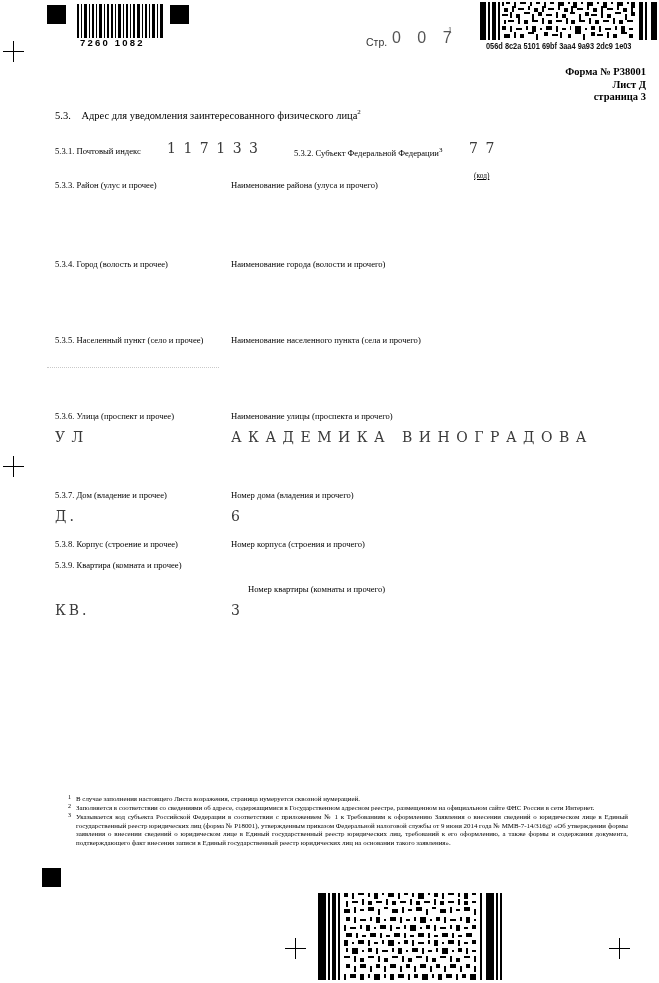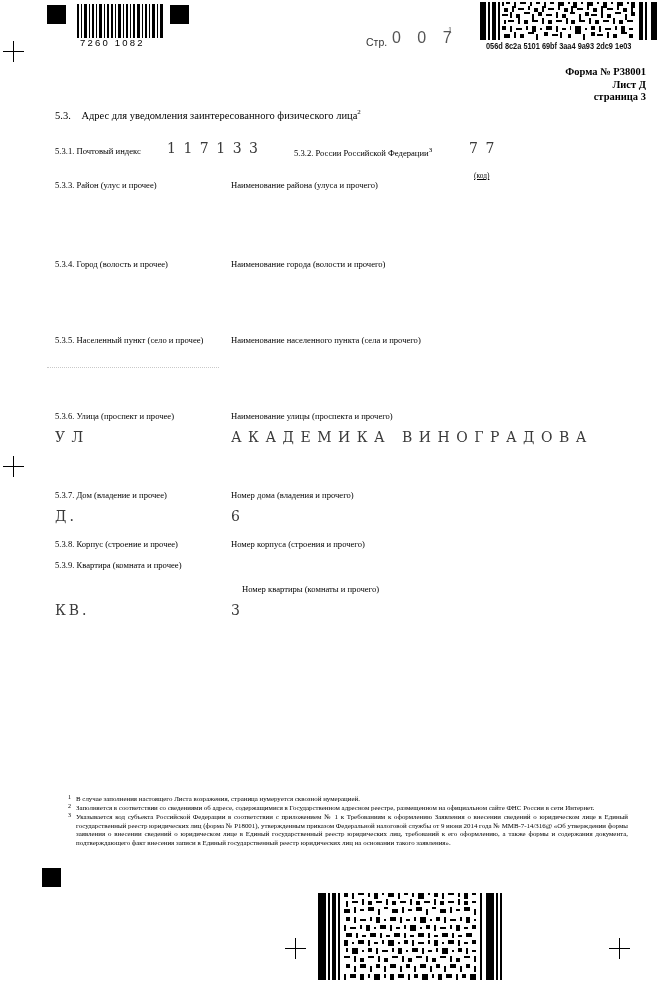--- a/index.html
+++ b/index.html
@@ -48,20 +48,21 @@
   
   .barcode-1d {
     position: absolute;
     display: block;
   }
   .barcode-digits {
     position: absolute;
     font-family: "Liberation Sans", sans-serif;
     letter-spacing: 2.2px;
     white-space: nowrap;
+    font-weight: bold;
   }
   .barcode-2d {
     position: absolute;
     display: block;
   }
   .barcode-hex {
     position: absolute;
     font-family: "Liberation Sans", sans-serif;
     font-weight: bold;
     white-space: nowrap;
@@ -343,21 +344,21 @@
 
   <div class="sec-title" style="left:55px; top:108px;">
     <span class="num">5.3.</span>
     <span>Адрес для уведомления заинтересованного физического лица</span><span class="sup">2</span>
   </div>
 
   <div class="lbl" style="left:55px; top:146px;">5.3.1. Почтовый индекс</div>
   <div class="val val-index" style="left:167px; top:140px;">117133</div>
 
   <div class="lbl" style="left:294px; top:146px;">
-    <span>5.3.2. России Российской Федерации</span><span class="sup">3</span>
+    <span>5.3.2. Субъект Федеральной Федерации</span><span class="sup">3</span>
   </div>
   <div class="val val-code" style="left:469px; top:140px;">77</div>
   <div class="lbl-code" style="left:474px; top:171px;">(код)</div>
 
   <div class="lbl" style="left:55px; top:180px;">5.3.3. Район (улус и прочее)</div>
   <div class="lbl" style="left:231px; top:180px;">Наименование района (улуса и прочего)</div>
   <div class="val val-wide" style="left:55px; top:196px;"></div>
   <div class="val val-wide" style="left:231px; top:196px;"></div>
 
   <div class="lbl" style="left:55px; top:259px;">5.3.4. Город (волость и прочее)</div>
@@ -380,21 +381,21 @@
   <div class="lbl" style="left:231px; top:490px;">Номер дома (владения и прочего)</div>
   <div class="val val-short" style="left:55px; top:508px;">Д.</div>
   <div class="val val-short" style="left:231px; top:508px;">6</div>
 
   <div class="lbl" style="left:55px; top:539px;">5.3.8. Корпус (строение и прочее)</div>
   <div class="lbl" style="left:231px; top:539px;">Номер корпуса (строения и прочего)</div>
   <div class="val val-short" style="left:55px; top:557px;"></div>
   <div class="val val-short" style="left:231px; top:557px;"></div>
 
   <div class="lbl" style="left:55px; top:560px;">5.3.9. Квартира (комната и прочее)</div>
-  <div class="lbl" style="left:242px; top:584px;">Номер квартиры (комнаты и прочего)</div>
+  <div class="lbl" style="left:248px; top:584px;">Номер квартиры (комнаты и прочего)</div>
   <div class="val val-short" style="left:55px; top:602px;">КВ.</div>
   <div class="val val-short" style="left:231px; top:602px;">3</div>
 
   <div class="reg-cross" style="left:3px; top:41px;"></div>
   <div class="reg-cross" style="left:3px; top:456px;"></div>
 
   <div class="footnotes">
     <div class="fn">
       <span class="mark">1</span>
       <span>В случае заполнения настоящего Листа возражения, страница нумеруется сквозной нумерацией.</span>

